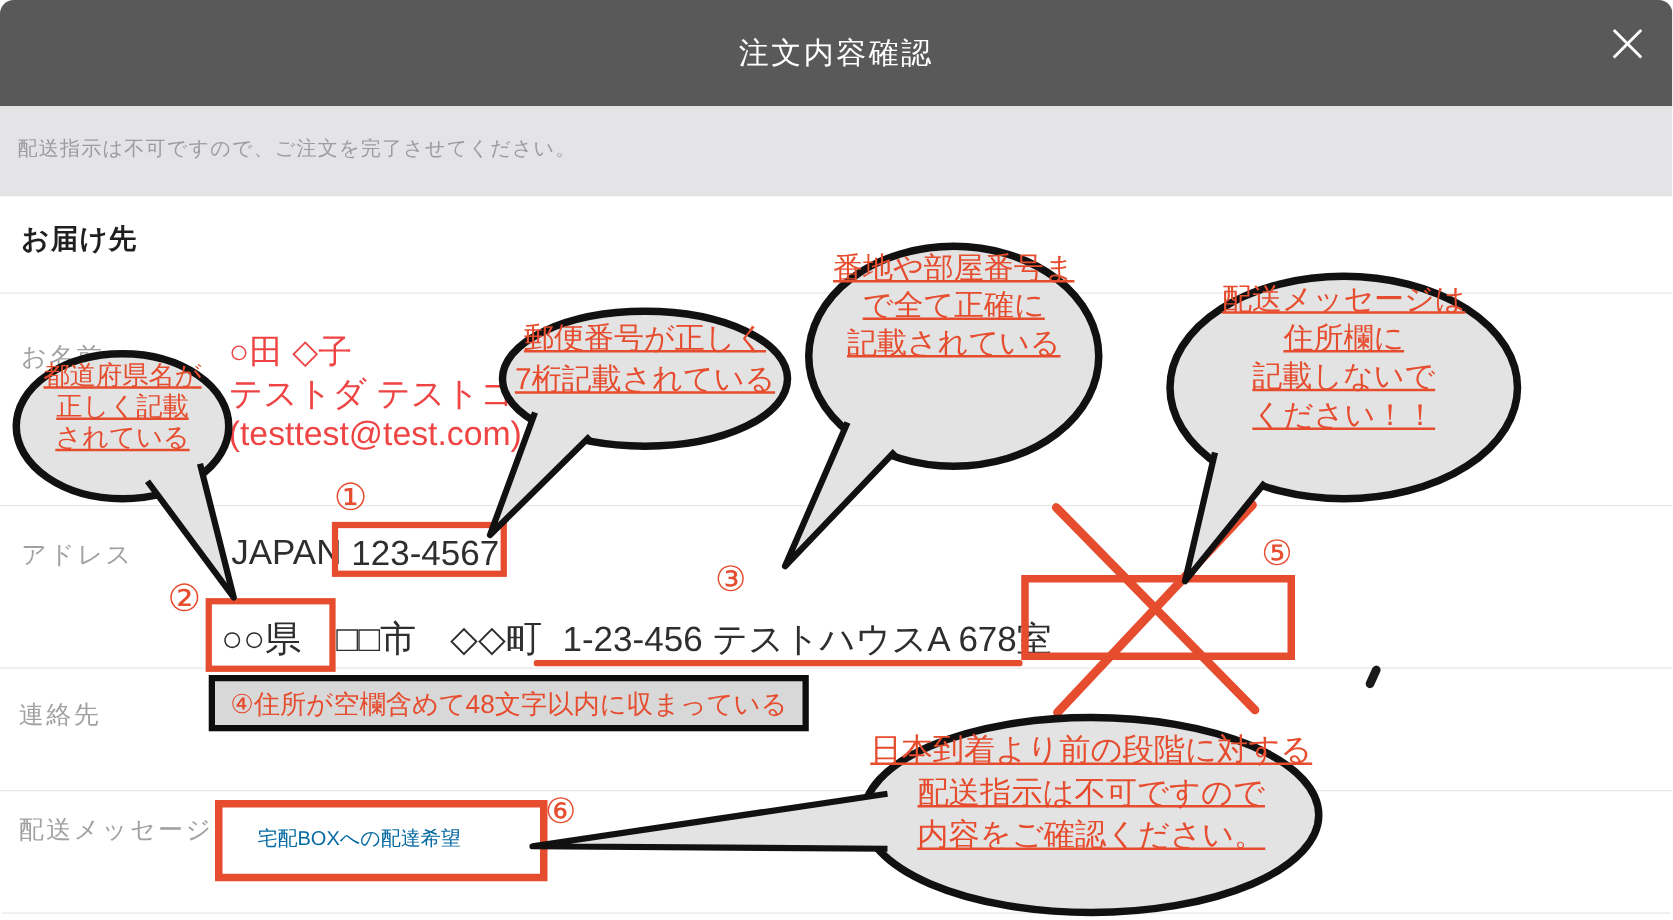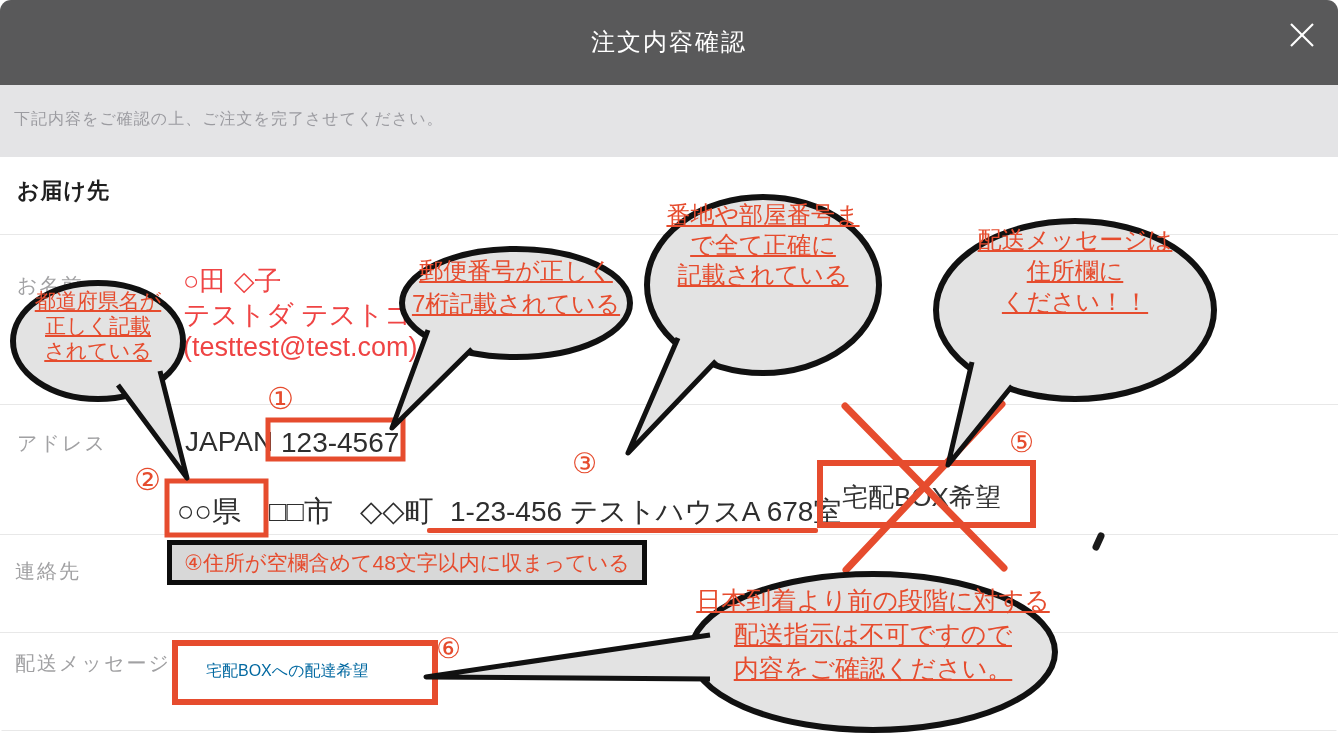--- a/index.html
+++ b/index.html
@@ -39,21 +39,21 @@
     <div class="hdr-title">注文内容確認</div>
     <button class="close-btn">
       <svg width="30" height="30" viewBox="0 0 30 30">
         <line x1="4" y1="4" x2="26" y2="26" stroke="#ffffff" stroke-width="2.2"></line>
         <line x1="26" y1="4" x2="4" y2="26" stroke="#ffffff" stroke-width="2.2"></line>
       </svg>
     </button>
   </div>
 
   <div class="notice">
-    <span>下記内容をご確認の上、ご注文を完了させてください。</span>
+    <span>配送指示は不可ですので、ご注文を完了させてください。</span>
   </div>
 
   <div class="sect-head">お届け先</div>
 
   <div class="sep" style="top:234px"></div>
   <div class="sep" style="top:404px"></div>
   <div class="sep" style="top:534px"></div>
   <div class="sep" style="top:632px"></div>
   <div class="sep" style="top:730px"></div>
 
@@ -62,21 +62,20 @@
   <div class="fval" style="left:183px; top:332px">(testtest@test.com)</div>
   <div class="fval" style="left:183px; top:297px">テストダ テストコ</div>
 
   <div class="flabel" style="left:17px; top:430px">アドレス</div>
   <div class="addr" style="left:185px; top:426px">JAPAN</div>
   <div class="addr" style="left:281px; top:427px">123-4567</div>
   <div class="addr" style="left:177px; top:492px; font-size:29px">○○県</div>
   <div class="addr" style="left:269px; top:492px; font-size:29px">□□市</div>
   <div class="addr" style="left:360px; top:492px; font-size:29px">◇◇町</div>
   <div class="addr" style="left:450px; top:493px">1-23-456 テストハウスA 678室</div>
-  <div class="addr" style="left:842px; top:480px; font-size:26px; color:#333">宅配BOX希望</div>
 
   <div class="flabel" style="left:15px; top:558px">連絡先</div>
 
   <div class="flabel" style="left:15px; top:650px">配送メッセージ</div>
   <div class="addr" style="left:206px; top:661px; font-size:16px; color:#0369a1">宅配BOXへの配達希望</div>
 
   <div class="check48">
     <span>④住所が空欄含めて48文字以内に収まっている</span>
   </div>
 
@@ -123,20 +122,21 @@
 
   <div class="bubble-text" style="left:647px; top:200px; width:232px; height:170px; font-size:24px; line-height:30px">
     <div>番地や部屋番号ま</div>
     <div>で全て正確に</div>
     <div>記載されている</div>
   </div>
 
   <div class="bubble-text" style="left:936px; top:224px; width:278px; height:172px; font-size:24px; line-height:31px">
     <div>配送メッセージは</div>
     <div>住所欄に</div>
+    <div>記載しないで</div>
     <div>ください！！</div>
   </div>
 
   <div class="bubble-text" style="left:691px; top:577px; width:364px; height:152px; font-size:25px; line-height:34px; padding-top:6px">
     <div>日本到着より前の段階に対する</div>
     <div>配送指示は不可ですので</div>
     <div>内容をご確認ください。</div>
   </div>
 
   <div class="marker" style="left:267px; top:384px">①</div>

